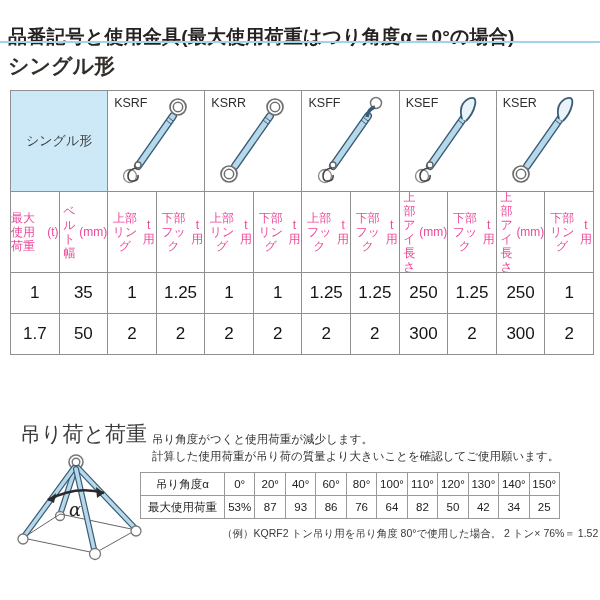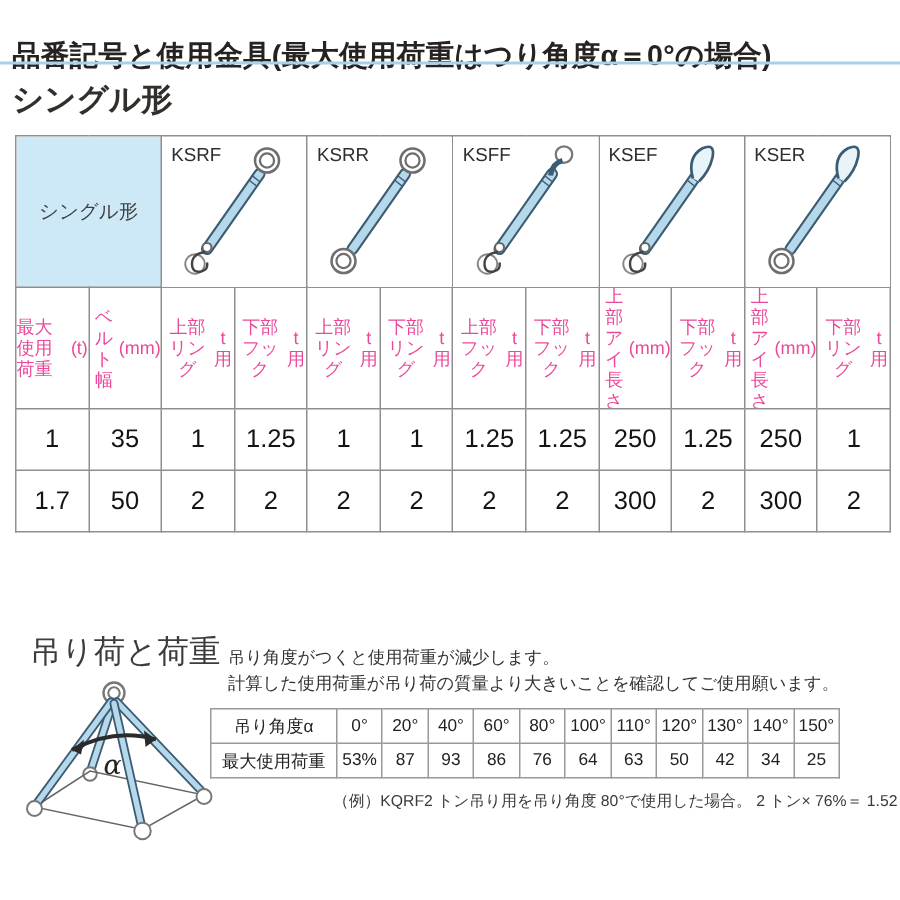--- a/index.html
+++ b/index.html
@@ -280,21 +280,21 @@
           <td>150°</td>
         </tr>
         <tr>
           <td class="ang-label">最大使用荷重</td>
           <td>53%</td>
           <td>87</td>
           <td>93</td>
           <td>86</td>
           <td>76</td>
           <td>64</td>
-          <td>63</td>
+          <td>82</td>
           <td>50</td>
           <td>42</td>
           <td>34</td>
           <td>25</td>
         </tr>
       </tbody>
   </table>
 
   <div class="note">（例）KQRF2 トン吊り用を吊り角度 80°で使用した場合。 2 トン× 76%＝ 1.52 トンが使用荷重</div>
 

